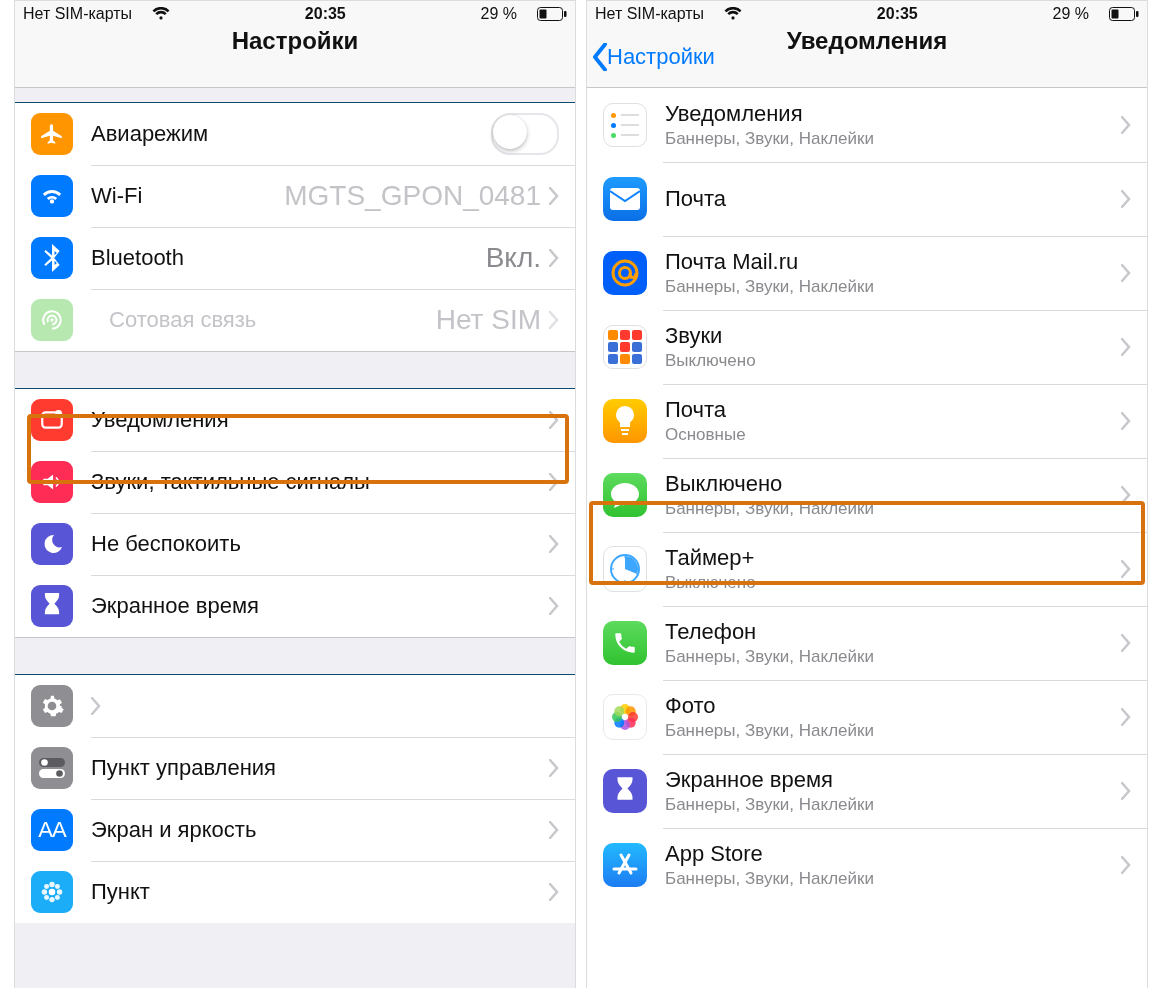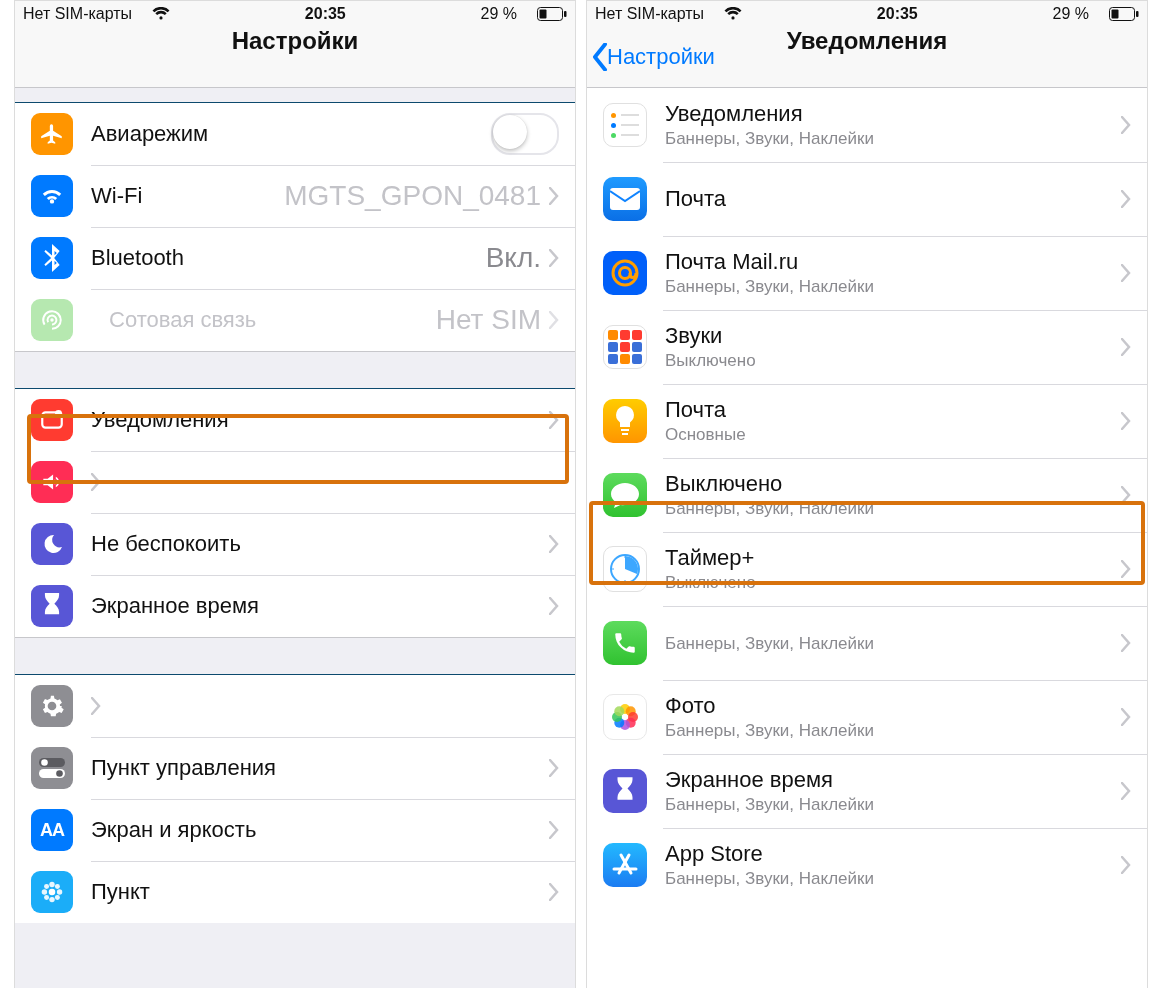--- a/index.html
+++ b/index.html
@@ -141,20 +141,23 @@
       <svg class="chev" width="10" height="18" viewBox="0 0 10 18">
             <path d="M1 1l7 8-7 8" stroke="#c7c7cc" stroke-width="2.5" fill="none" stroke-linecap="round"></path>
           </svg>
     </div>
     <div class="row">
       <div class="icon-wrap" style="background:#ff2d55">
         <svg width="26" height="26" viewBox="0 0 24 24">
               <path fill="#fff" d="M4 9v6h4l5 4V5L8 9H4zm12 3a3 3 0 00-1.5-2.6v5.2A3 3 0 0016 12zm2.5 0a5.5 5.5 0 00-3-4.9v1.7a4 4 0 010 6.4v1.7a5.5 5.5 0 003-4.9z"></path>
             </svg>
       </div>
+      <div class="label">
+            <div class="t1">Звуки, тактильные сигналы</div>
+          </div>
       <svg class="chev" width="10" height="18" viewBox="0 0 10 18">
             <path d="M1 1l7 8-7 8" stroke="#c7c7cc" stroke-width="2.5" fill="none" stroke-linecap="round"></path>
           </svg>
     </div>
     <div class="row">
       <div class="icon-wrap" style="background:#5856d6">
         <svg width="24" height="24" viewBox="0 0 24 24">
               <path fill="#fff" d="M14 3a9 9 0 108 12 7.5 7.5 0 01-8-12z"></path>
             </svg>
       </div>
@@ -204,21 +207,21 @@
       </div>
       <div class="label">
             <div class="t1">Пункт управления</div>
           </div>
       <svg class="chev" width="10" height="18" viewBox="0 0 10 18">
             <path d="M1 1l7 8-7 8" stroke="#c7c7cc" stroke-width="2.5" fill="none" stroke-linecap="round"></path>
           </svg>
     </div>
     <div class="row">
       <div class="icon-wrap" style="background:#007aff">
-        <span style="color:#fff;font-weight:700;font-size:18px;letter-spacing:-1px;">AA</span>
+        <span style="color:#fff;font-weight:400;font-size:22px;letter-spacing:-1px;">AA</span>
       </div>
       <div class="label">
             <div class="t1">Экран и яркость</div>
           </div>
       <svg class="chev" width="10" height="18" viewBox="0 0 10 18">
             <path d="M1 1l7 8-7 8" stroke="#c7c7cc" stroke-width="2.5" fill="none" stroke-linecap="round"></path>
           </svg>
     </div>
     <div class="row">
       <div class="icon-wrap" style="background:#1badf8">
@@ -415,20 +418,21 @@
         </div>
         <div class="row tall">
           <div class="icon-wrap" style="background:transparent;">
             <div style="width:44px;height:44px;border-radius:10px;background:linear-gradient(#5ddb5d,#30c230);display:flex;align-items:center;justify-content:center;">
               <svg width="26" height="26" viewBox="0 0 24 24">
                 <path fill="#fff" d="M6.6 10.8a15 15 0 006.6 6.6l2.2-2.2a1 1 0 011-.25 11 11 0 003.6.6 1 1 0 011 1V20a1 1 0 01-1 1A17 17 0 013 4a1 1 0 011-1h3.5a1 1 0 011 1 11 11 0 00.6 3.6 1 1 0 01-.25 1l-2.2 2.2z"></path>
               </svg>
             </div>
           </div>
           <div class="label">
+            <div class="t1">Телефон</div>
             <div class="t2">Баннеры, Звуки, Наклейки</div>
           </div>
           <svg class="chev" width="10" height="18" viewBox="0 0 10 18">
             <path d="M1 1l7 8-7 8" stroke="#c7c7cc" stroke-width="2.5" fill="none" stroke-linecap="round"></path>
           </svg>
         </div>
         <div class="row tall">
           <div class="icon-wrap" style="background:transparent;">
             <div style="width:44px;height:44px;border-radius:10px;background:#fff;border:1px solid #e8e8e8;display:flex;align-items:center;justify-content:center;">
               <svg width="34" height="34" viewBox="0 0 34 34">

